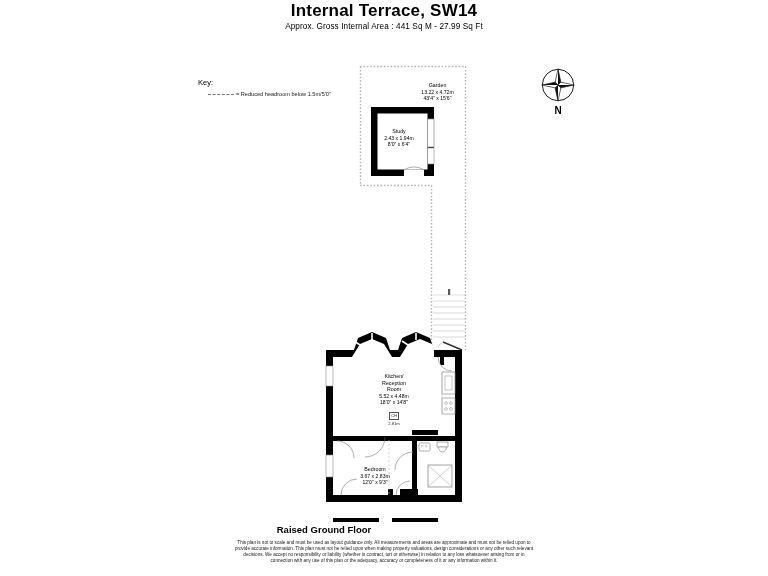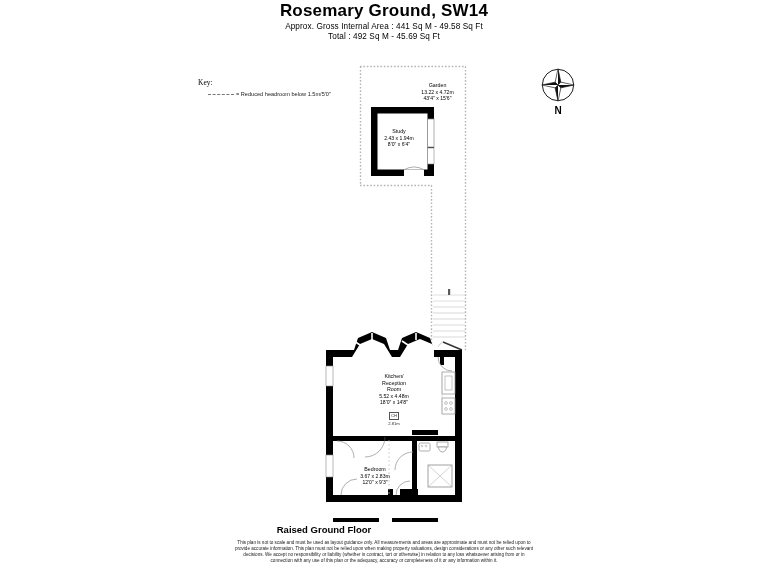--- a/index.html
+++ b/index.html
@@ -40,21 +40,20 @@
   
   #key-block {
     position: absolute;
     left: 198px;
     top: 78px;
     font-size: 7px;
   }
   #key-label {
     font-size: 7.5px;
     line-height: 9px;
-    font-family: Liberation Serif, serif;
   }
   #key-row {
     display: flex;
     align-items: center;
     margin-top: 4px;
     margin-left: 10px;
   }
   #key-dashes {
     width: 26px;
     height: 0;
@@ -152,23 +151,22 @@
     text-align: center;
     font-size: 4.6px;
     line-height: 5.9px;
     color: #1a1a1a;
   }
 </style>
 </head>
 <body>
 
 <div id="header">
-  <div id="plan-title">Rosemary Ground, SW14</div>
-  <div class="area-line">Approx. Gross Internal Area : 441 Sq M - 49.58 Sq Ft</div>
-  <div class="area-line">Total : 492 Sq M - 45.69 Sq Ft</div>
+  <div id="plan-title">Internal Terrace, SW14</div>
+  <div class="area-line">Approx. Gross Internal Area : 441 Sq M - 27.99 Sq Ft</div>
 </div>
 
 <div id="key-block">
   <div id="key-label">Key:</div>
   <div id="key-row">
     <div id="key-dashes"></div>
     <div id="key-text">= Reduced headroom below 1.5m/5'0"</div>
   </div>
 </div>
 

